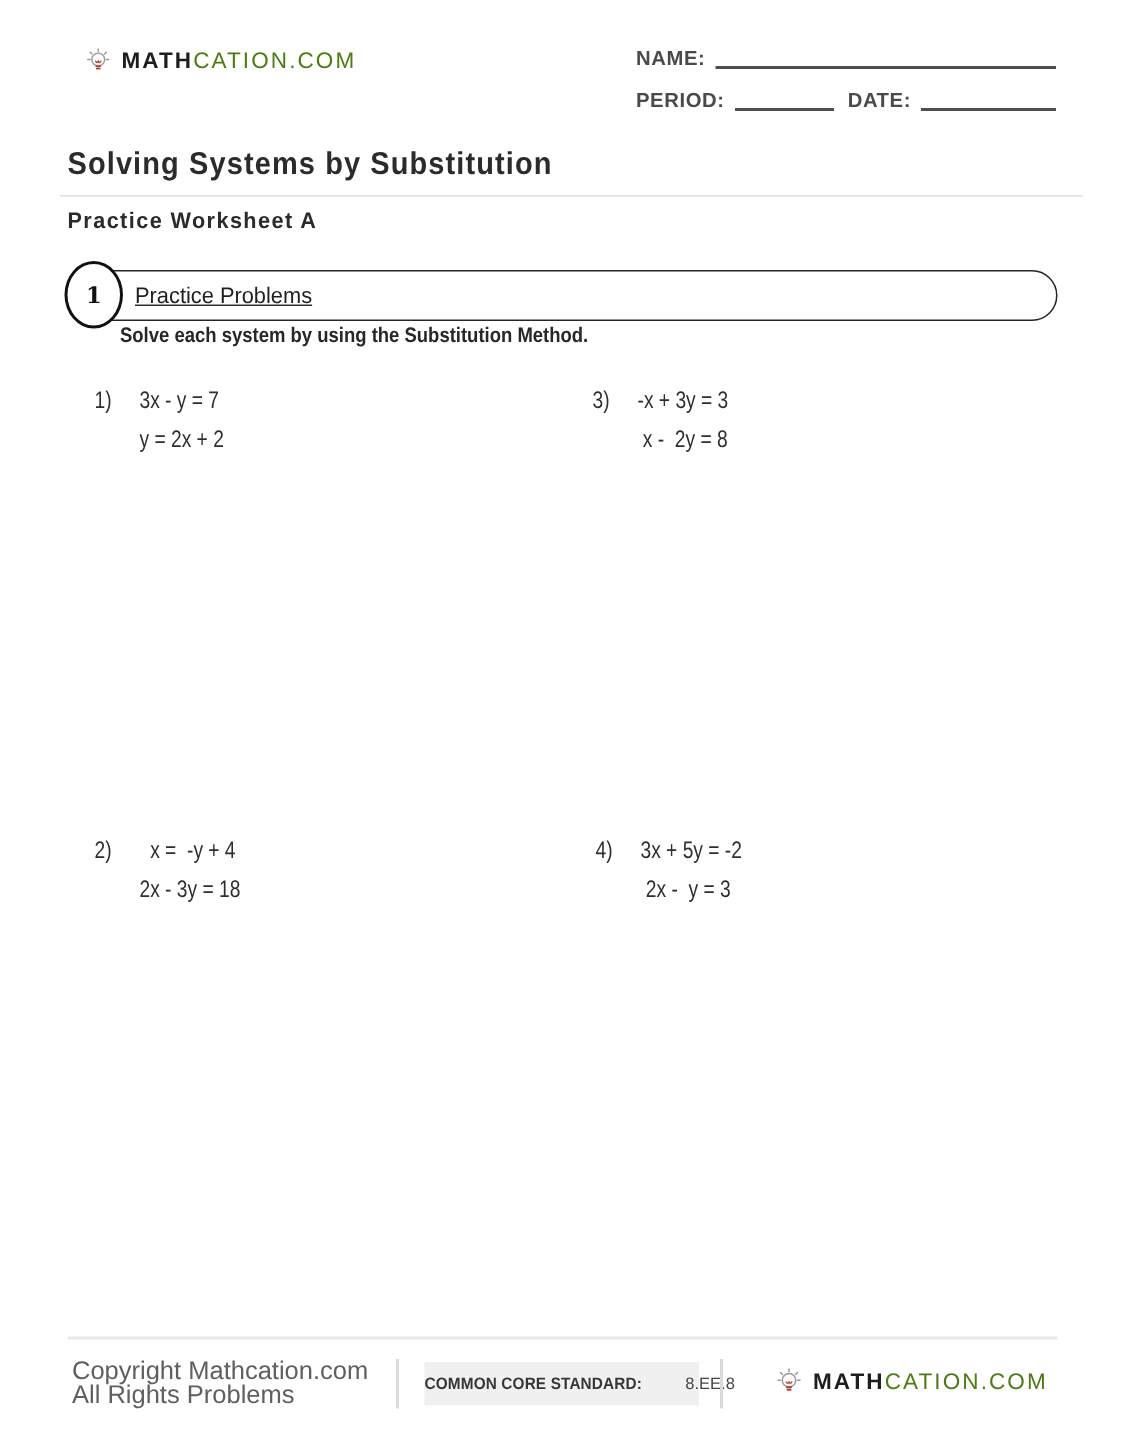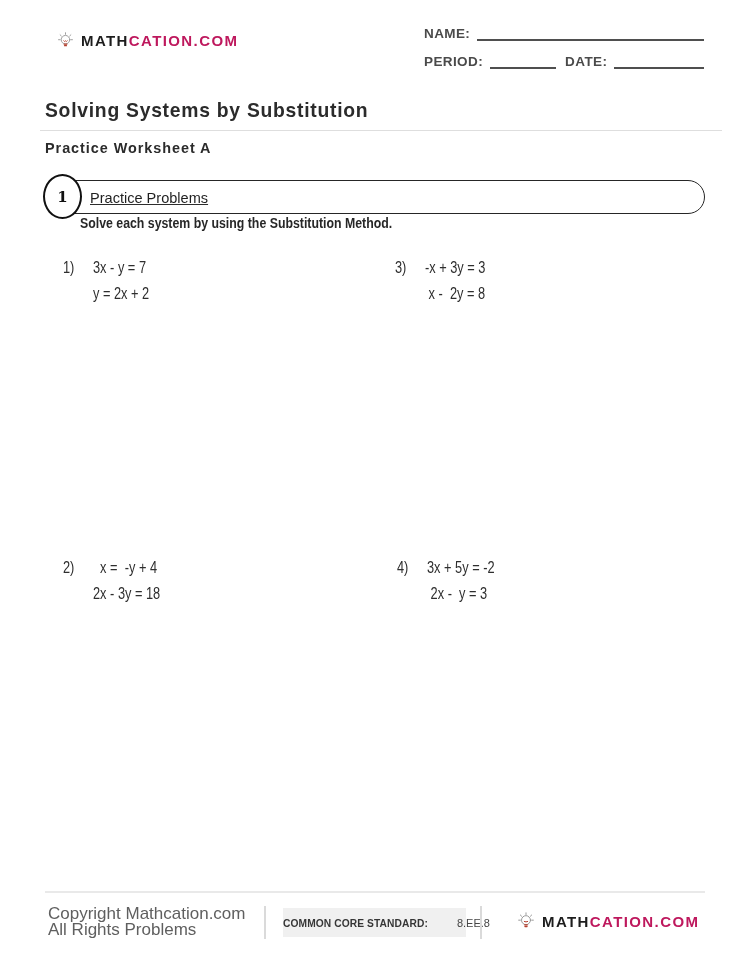--- a/index.html
+++ b/index.html
@@ -12,24 +12,24 @@
     font-family: "Liberation Sans", sans-serif;
     color: #2d2d2d;
     overflow: hidden;
   }
 
   
   .logo { position: absolute; display: flex; align-items: center; gap: 6px; }
   .logo-header { left: 56px; top: 31px; }
   .logo-text { font-size: 15px; letter-spacing: 1.4px; white-space: nowrap; }
   .logo-bold { font-weight: bold; color: #1d1d1d; }
-  .logo-rest { font-weight: 700; color: #be185d; }
+  .logo-rest { font-weight: 400; color: #4d7c0f; }
 
   .fields { position: absolute; left: 424px; top: 26px; width: 280px; font-size: 13.5px; font-weight: bold; color: #4a4a4a; letter-spacing: 0.4px; }
-  .field-row { display: flex; align-items: flex-start; height: 20px; margin-bottom: 8px; }
+  .field-row { display: flex; align-items: flex-end; height: 20px; margin-bottom: 8px; }
   .blank { border-bottom: 2px solid #4f4f4f; height: 15px; margin-left: 7px; }
   .blank-name { flex: 1; }
   .blank-period { width: 70px; }
   .blank-date { width: 95px; }
   .date-label { margin-left: 9px; }
 
   
   .title {
     position: absolute; left: 45px; top: 98px;
     font-size: 21px; font-weight: bold; letter-spacing: 0.8px; color: #2b2b2b;

